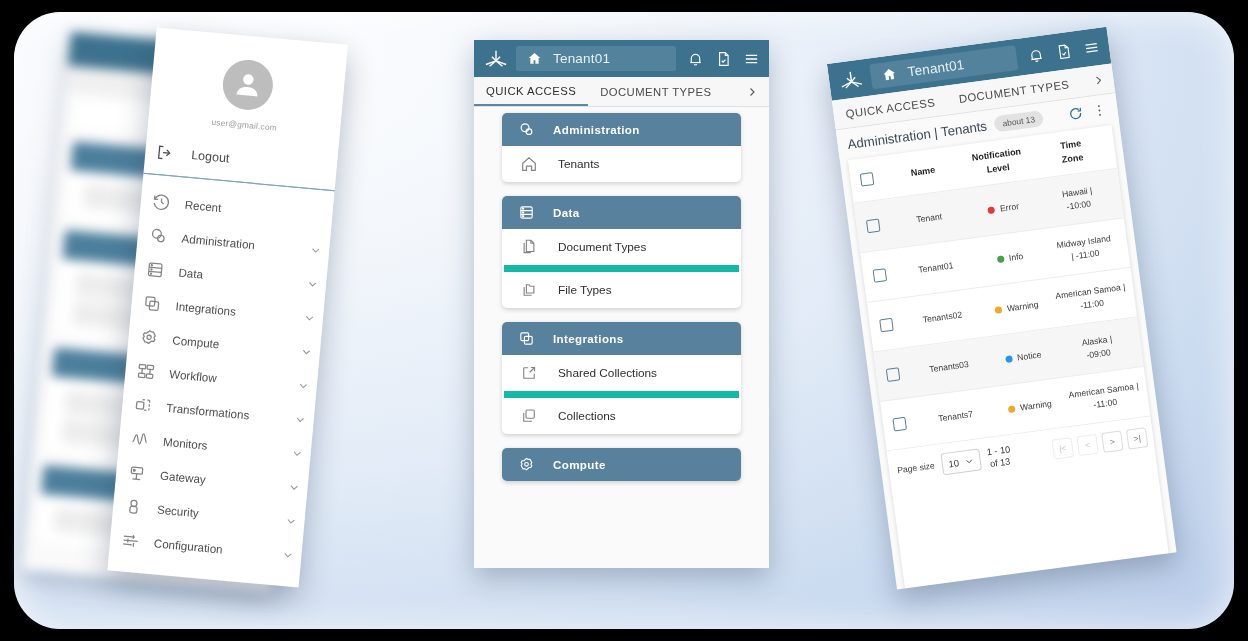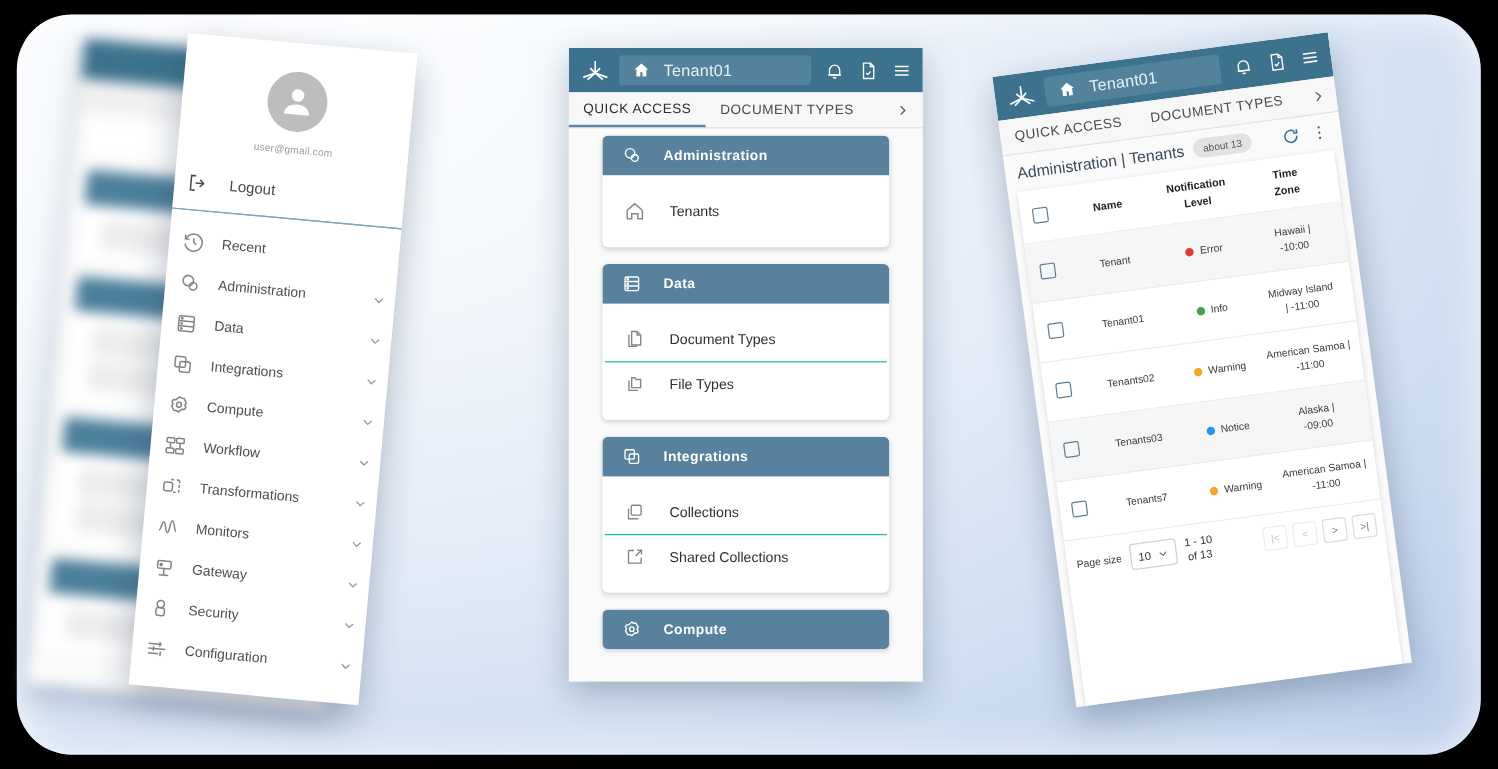--- a/index.html
+++ b/index.html
@@ -177,28 +177,28 @@
     background: #57819c;
     height: 33px;
     display: flex; align-items: center;
     gap: 18px;
     padding: 0 16px;
   }
   .card-head .hic { width: 17px; height: 17px; }
   .card-head .htxt {
     color: #fff; font-size: 11.6px; font-weight: bold; letter-spacing: .35px;
   }
-  .card-body { padding: 12px 0; }
+  .card-body { padding: 0 0; }
   .card-row {
     display: flex; align-items: center;
     gap: 20px;
     padding: 9px 16px;
     margin: 0 2px;
   }
-  .card-row + .card-row { border-top: 1px solid #14b8a6; }
+  .card-row + .card-row { border-top: 7px solid #14b8a6; }
   .card-row .ric { width: 18px; height: 18px; opacity:.72; }
   .card-row .rtxt { font-size: 11.8px; color: #2f2f2f; }
 
   
   .panel3-wrap {
     position: absolute;
     left: 846px; top: 26px;
     width: 360px; height: 580px;
     transform: rotate(-7.6deg);
   }
@@ -567,31 +567,31 @@
         <div class="card-head">
           <svg class="hic" viewBox="0 0 24 24" fill="none" stroke="#fff" stroke-width="1.6">
             <rect x="4" y="4" width="11" height="11" rx="1.6"></rect>
               <rect x="9" y="9" width="11" height="11" rx="1.6"></rect>
           </svg>
           <span class="htxt">Integrations</span>
         </div>
         <div class="card-body">
           <div class="card-row">
             <svg class="ric" viewBox="0 0 24 24" fill="none" stroke="#555" stroke-width="1.5">
+              <path d="M5 5h6M5 5v14h14v-6"></path>
+                <path d="M13 11l6-6M14.5 4.6H19.4V9.5"></path>
+            </svg>
+            <span class="rtxt">Shared Collections</span>
+          </div>
+          <div class="card-row">
+            <svg class="ric" viewBox="0 0 24 24" fill="none" stroke="#555" stroke-width="1.5">
               <rect x="8" y="4" width="11" height="11" rx="1.6"></rect>
                 <path d="M5 8v11h11"></path>
             </svg>
             <span class="rtxt">Collections</span>
-          </div>
-          <div class="card-row">
-            <svg class="ric" viewBox="0 0 24 24" fill="none" stroke="#555" stroke-width="1.5">
-              <path d="M5 5h6M5 5v14h14v-6"></path>
-                <path d="M13 11l6-6M14.5 4.6H19.4V9.5"></path>
-            </svg>
-            <span class="rtxt">Shared Collections</span>
           </div>
         </div>
       </div>
 
       <div class="card">
         <div class="card-head">
           <svg class="hic" viewBox="0 0 24 24" fill="none" stroke="#fff" stroke-width="1.6">
             <path d="M12 3.4l2.3 1.3h2.6l1.3 2.3 1.3 2.3-1.3 2.3 1.3 2.3-1.3 2.3h-2.6L12 19.4 9.7 18.1H7.1L5.8 15.8 4.5 13.5l1.3-2.3L4.5 8.9l1.3-2.2h2.6z"></path>
               <circle cx="12" cy="11.7" r="2.6"></circle>
           </svg>

